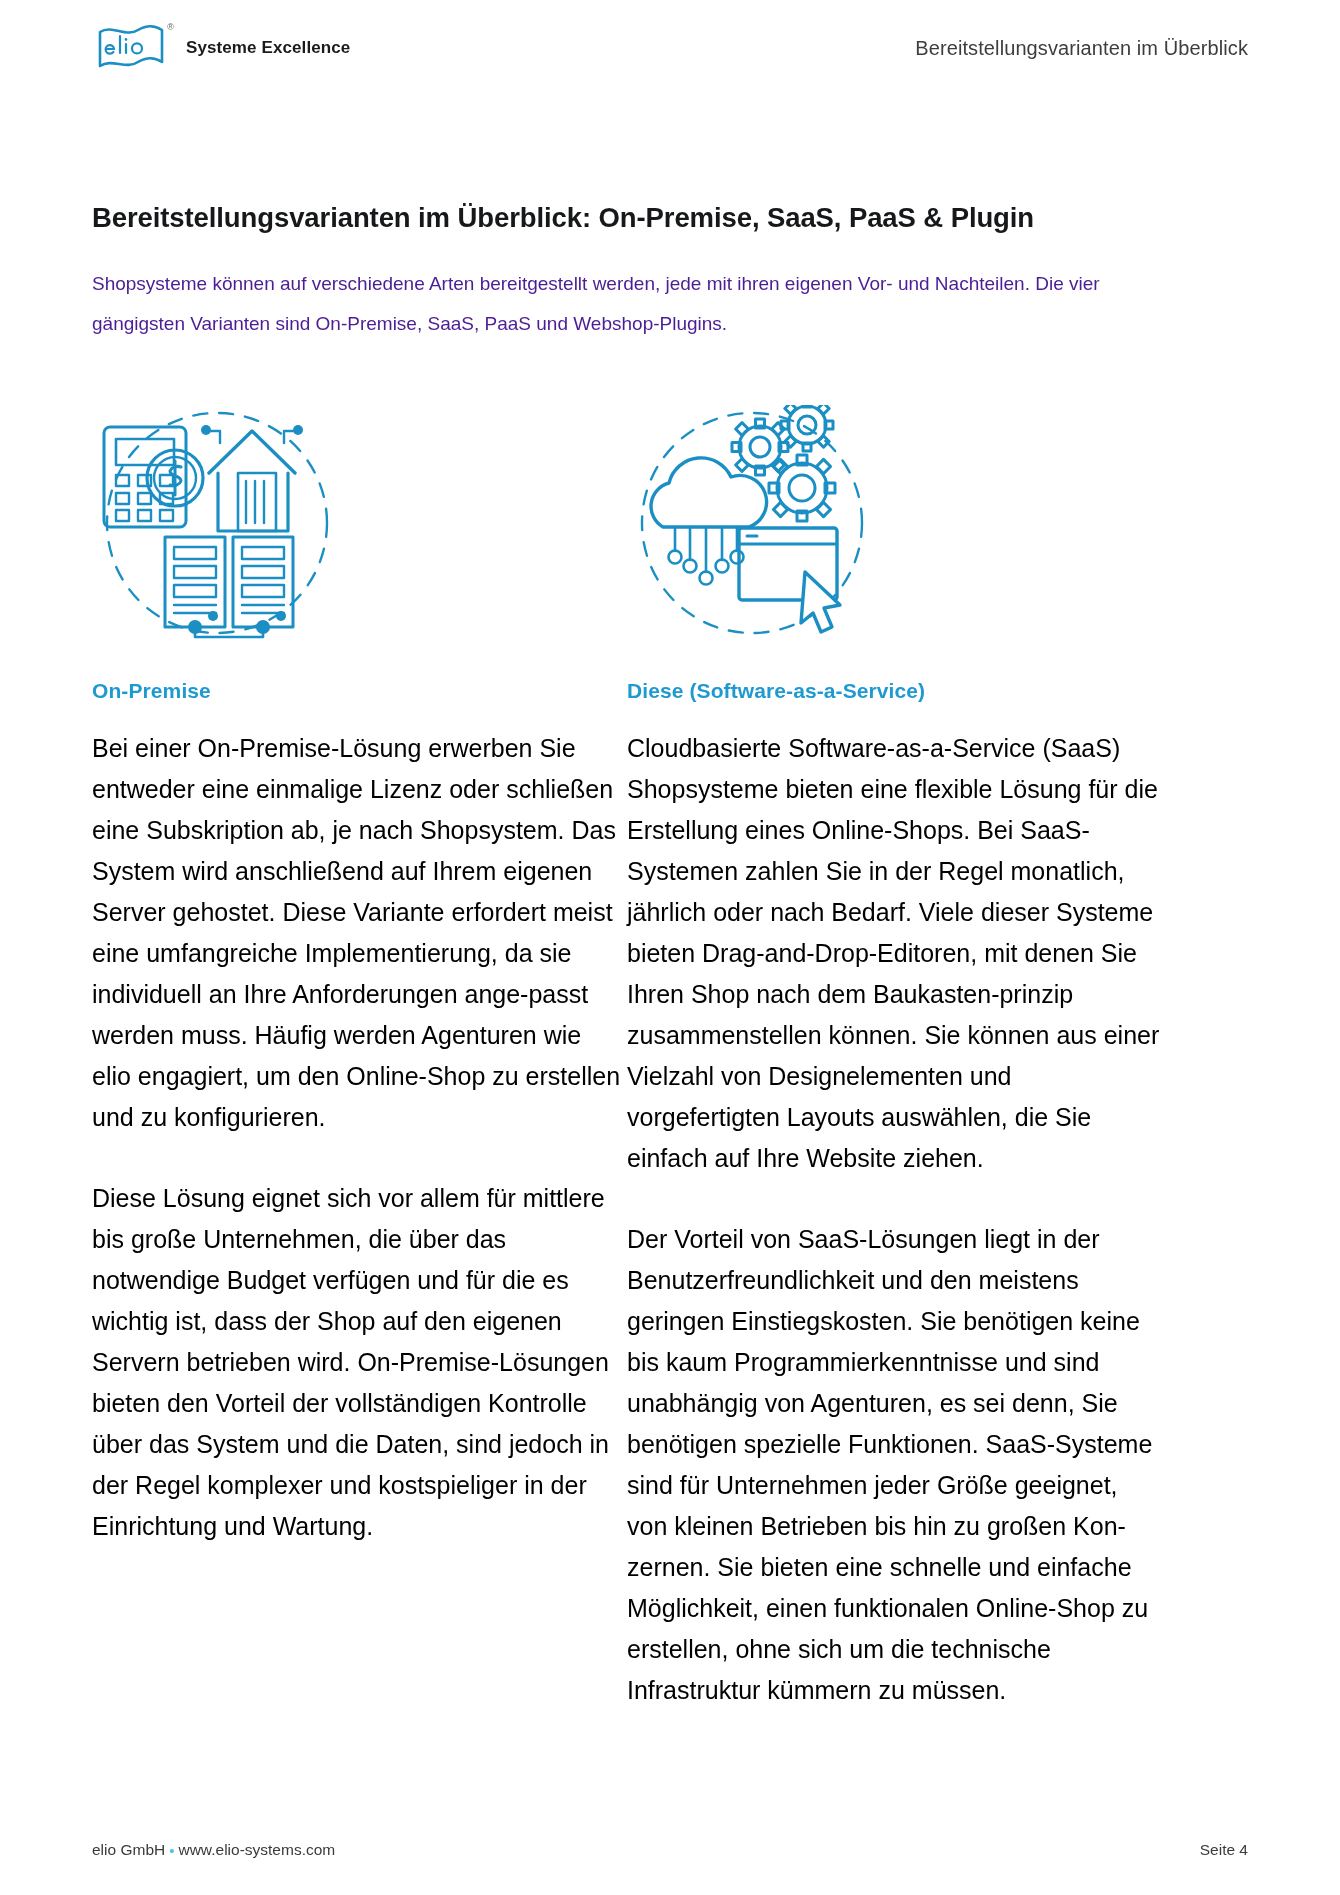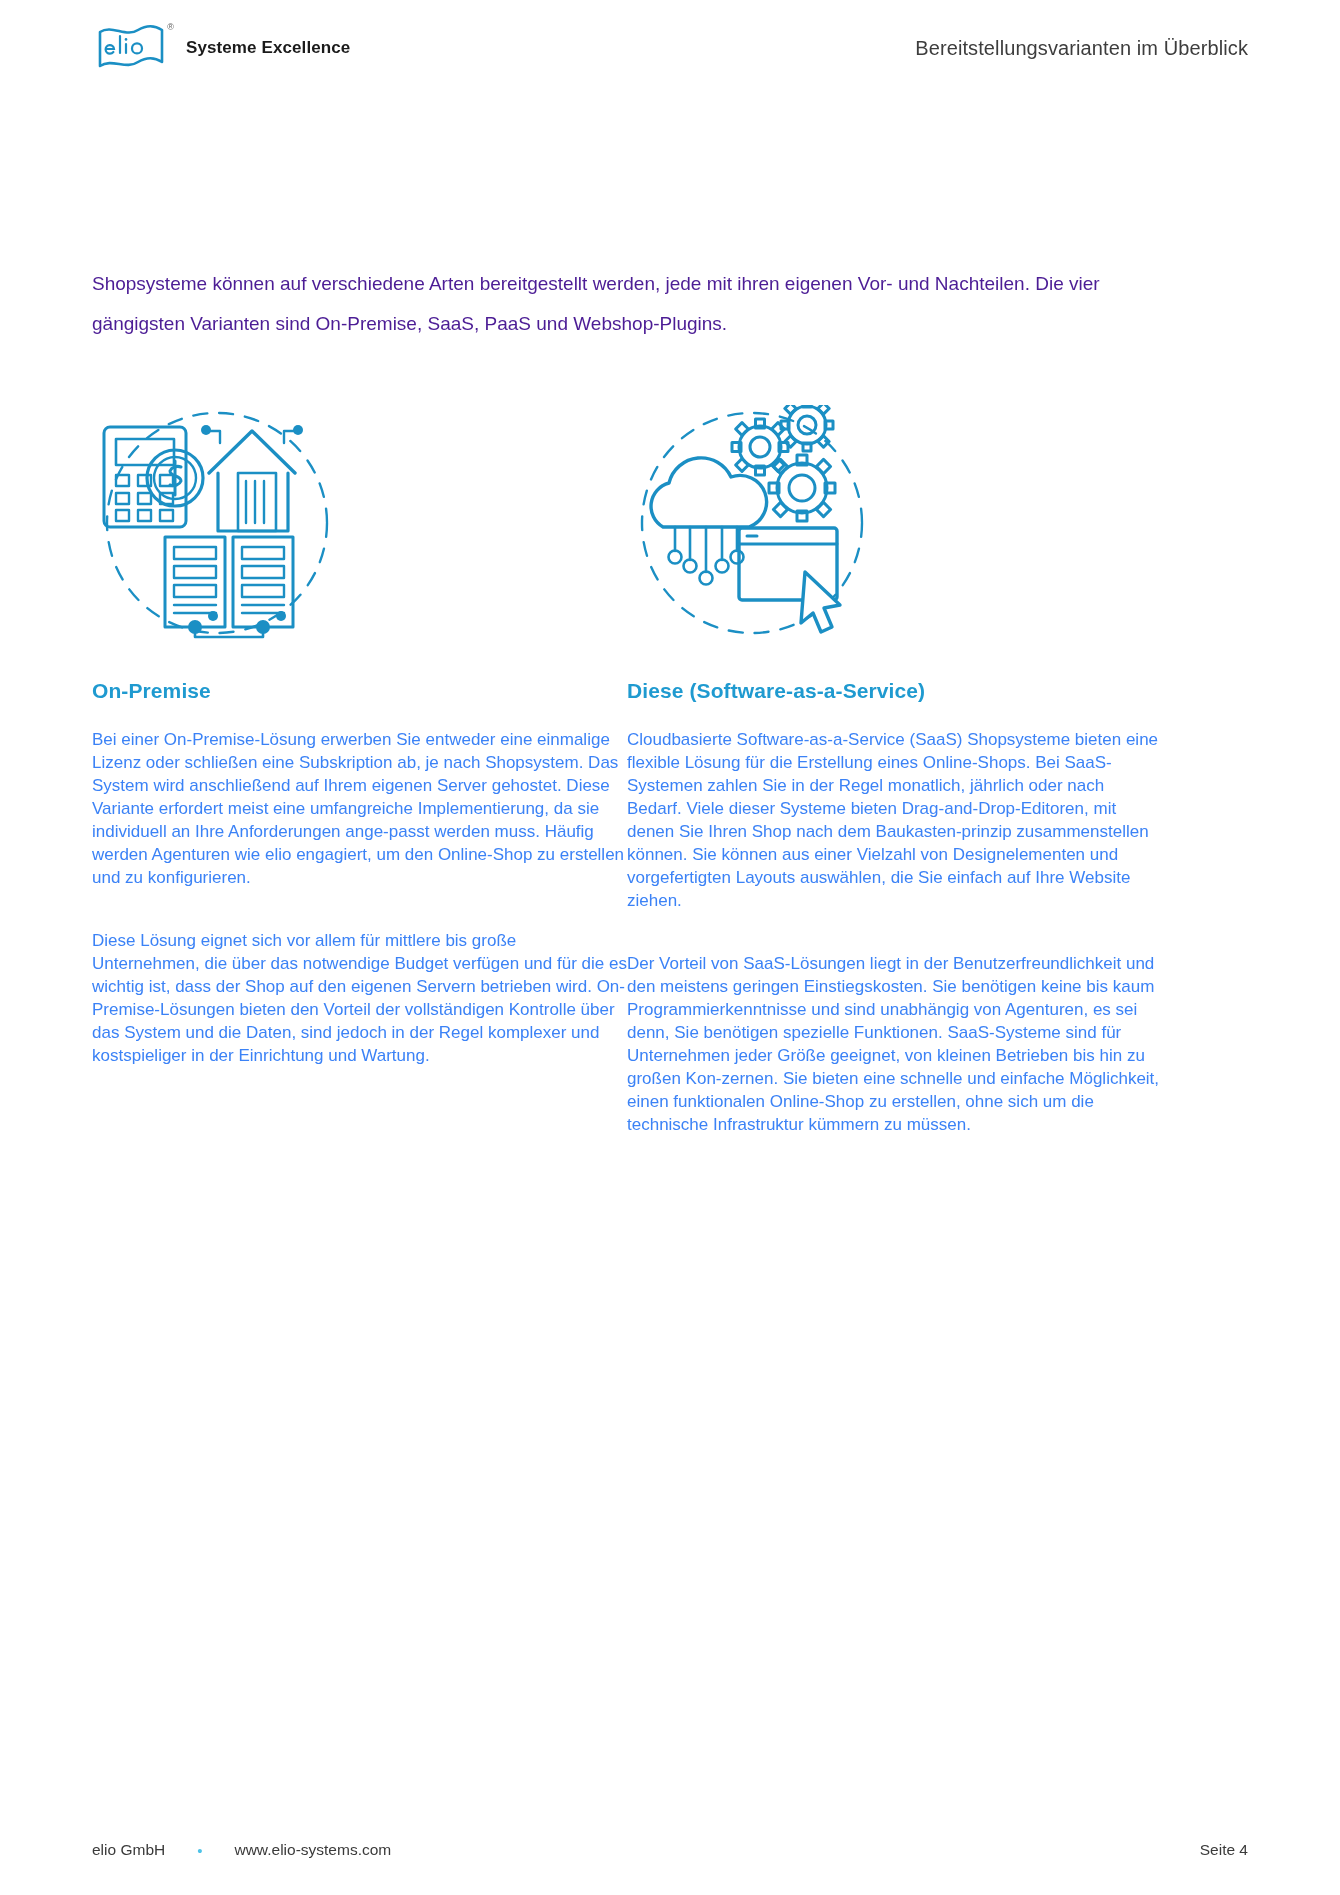--- a/index.html
+++ b/index.html
@@ -109,43 +109,43 @@
 
   .col-heading {
     font-size: 21px;
     font-weight: bold;
     color: #1f9ad0;
     margin: 0 0 24px 0;
     letter-spacing: 0.1px;
     line-height: 1.25;
   }
   .col p {
-    font-size: 17px;
-    line-height: 23px;
-    color: #3b82f6;
+    font-size: 25px;
+    line-height: 41px;
+    color: #000000;
     margin: 0 0 40px 0;
   }
   .col p:last-child { margin-bottom: 0; }
 
   
   .footer {
     position: absolute;
     bottom: 36px;
     left: 92px;
     right: 92px;
     display: flex;
     align-items: center;
     justify-content: space-between;
     font-size: 15.5px;
     color: #3a3a3a;
   }
   .footer-left {
     display: flex;
     align-items: center;
-    gap: 32px;
+    gap: 4px;
     white-space: nowrap;
   }
   .footer-dot {
     color: #4fc3e8;
     font-size: 15px;
     line-height: 1;
   }
   .footer-right { white-space: nowrap; }
 </style>
 </head>
@@ -173,20 +173,21 @@
             <ellipse cx="45" cy="26.4" rx="5" ry="5"></ellipse>
           </g>
         </svg>
         <span class="logo-reg">®</span>
       </div>
       <div class="brand-tagline">Systeme Excellence</div>
     </div>
     <div class="header-right">Bereitstellungsvarianten im Überblick</div>
   </div>
 
+  <h1 class="title">Bereitstellungsvarianten im Überblick: On-Premise, SaaS, PaaS &amp; Plugin</h1>
 
   <p class="intro">Shopsysteme können auf verschiedene Arten bereitgestellt werden, jede mit ihren eigenen Vor- und Nachteilen. Die vier gängigsten Varianten sind On-Premise, SaaS, PaaS und Webshop-Plugins.</p>
 
   <div class="columns">
 
     <div class="col">
       <div class="illustration">
         <svg width="250" height="235" viewBox="0 0 250 235" fill="none" aria-hidden="true">
           <g stroke="#1b8fc4" fill="none" stroke-linecap="round" stroke-linejoin="round">
 

